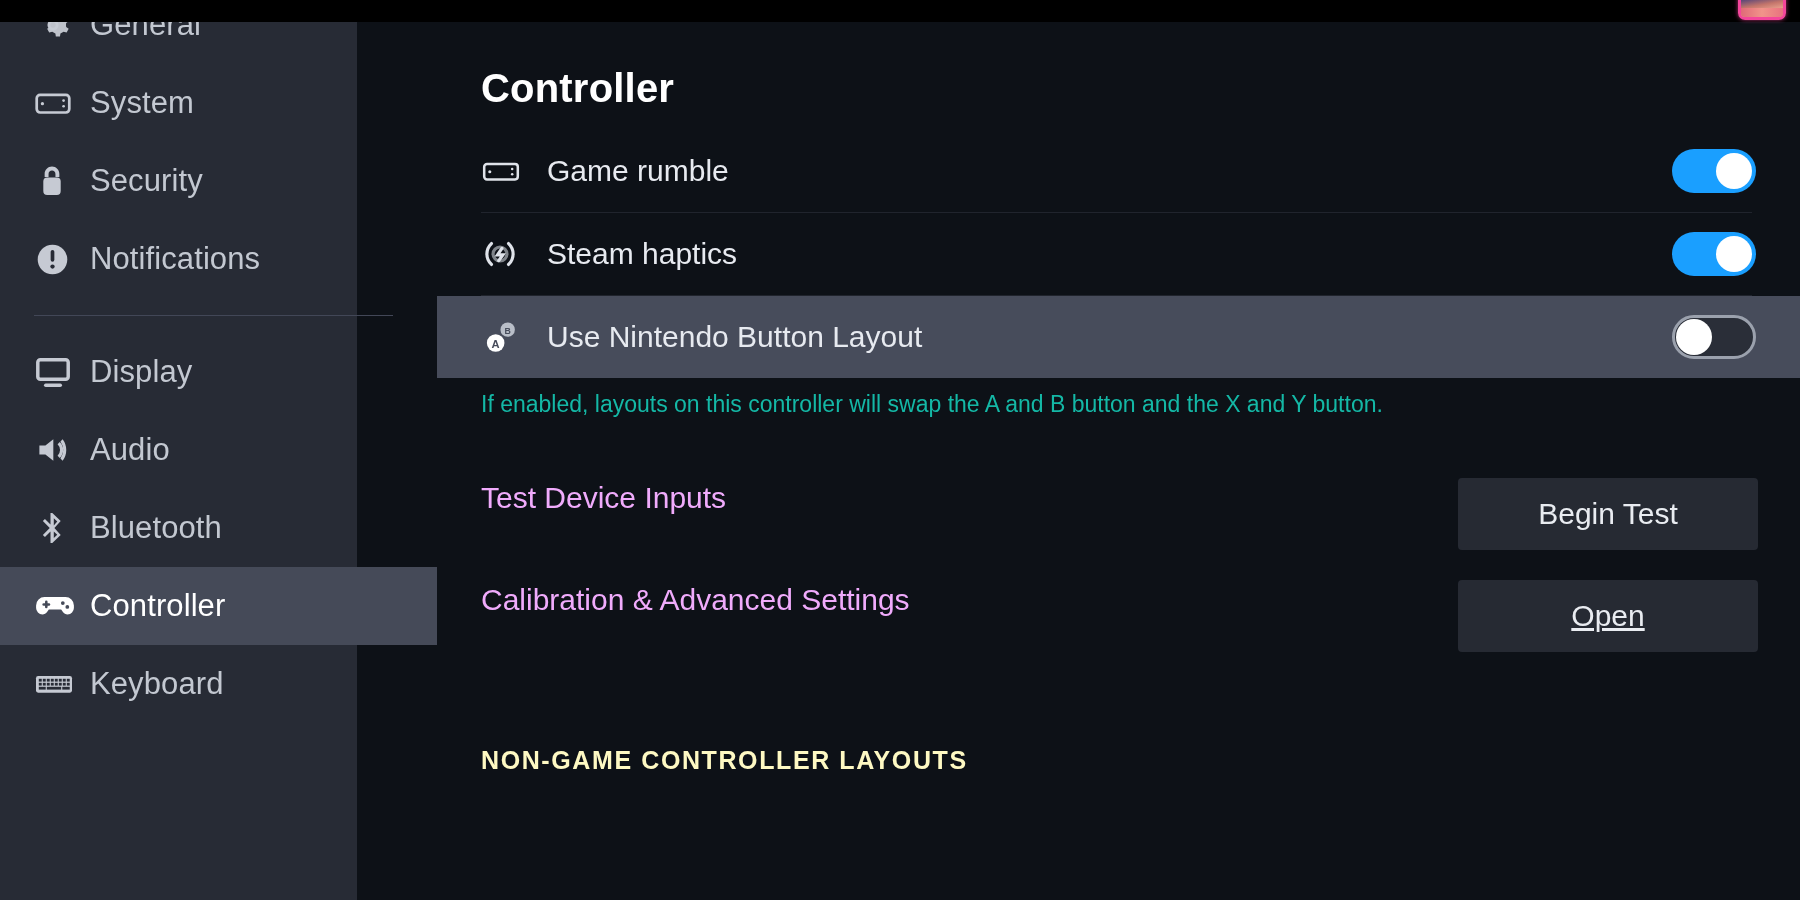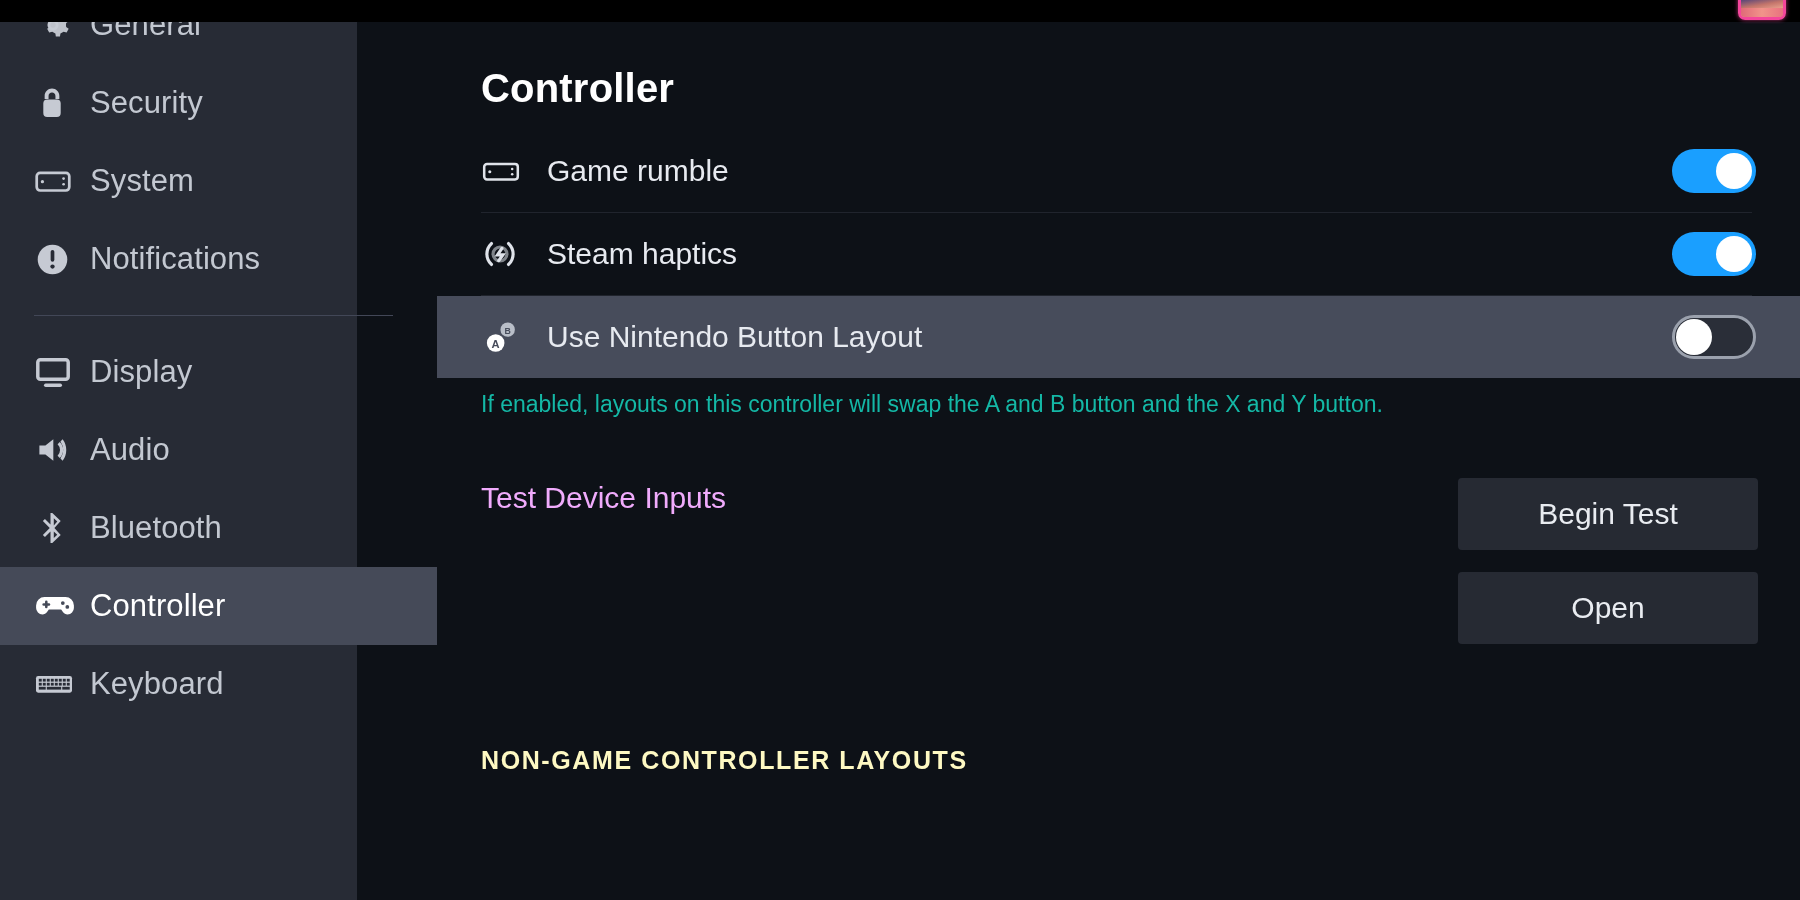--- a/index.html
+++ b/index.html
@@ -80,38 +80,38 @@
           <svg width="38" height="38" viewBox="0 0 24 24" fill="currentColor">
             <path d="M12 8.5a3.5 3.5 0 1 0 0 7 3.5 3.5 0 0 0 0-7zm0 5.2a1.7 1.7 0 1 1 0-3.4 1.7 1.7 0 0 1 0 3.4z"></path>
             <path d="M20.3 13.2l-.1-1.2.1-1.2 1.6-1.2-1.3-2.3-1.9.5-2-1.2-.3-1.9h-2.6l-.3 1.9-2 1.2-1.9-.5-1.3 2.3 1.6 1.2-.1 1.2.1 1.2-1.6 1.2 1.3 2.3 1.9-.5 2 1.2.3 1.9h2.6l.3-1.9 2-1.2 1.9.5 1.3-2.3-1.6-1.2z" opacity=".95"></path>
           </svg>
         </span>
         <span class="side-label">General</span>
       </div>
 
       <div class="side-item">
         <span class="side-ico">
-          <svg width="36" height="36" viewBox="0 0 24 24" fill="currentColor">
-            <path d="M12 2.4c-2.7 0-4.9 2.2-4.9 4.9v2.1h2.6V7.3c0-1.3 1-2.3 2.3-2.3s2.3 1 2.3 2.3v2.1h2.6V7.3c0-2.7-2.2-4.9-4.9-4.9z"></path>
-            <rect x="6.2" y="9.7" width="11.6" height="11.6" rx="2.6"></rect>
-          </svg>
-        </span>
-        <span class="side-label">Security</span>
-      </div>
-
-      <div class="side-item">
-        <span class="side-ico">
           <svg width="38" height="38" viewBox="0 0 28 20" fill="none" stroke="currentColor" stroke-width="2">
             <rect x="2" y="4" width="24" height="13" rx="2.5"></rect>
             <circle cx="6.2" cy="10.5" r="1.2" fill="currentColor" stroke="none"></circle>
             <circle cx="21.8" cy="8.2" r="1" fill="currentColor" stroke="none"></circle>
             <circle cx="21.8" cy="12.4" r="1" fill="currentColor" stroke="none"></circle>
           </svg>
         </span>
         <span class="side-label">System</span>
+      </div>
+
+      <div class="side-item">
+        <span class="side-ico">
+          <svg width="36" height="36" viewBox="0 0 24 24" fill="currentColor">
+            <path d="M12 2.4c-2.7 0-4.9 2.2-4.9 4.9v2.1h2.6V7.3c0-1.3 1-2.3 2.3-2.3s2.3 1 2.3 2.3v2.1h2.6V7.3c0-2.7-2.2-4.9-4.9-4.9z"></path>
+            <rect x="6.2" y="9.7" width="11.6" height="11.6" rx="2.6"></rect>
+          </svg>
+        </span>
+        <span class="side-label">Security</span>
       </div>
 
 
       <div class="side-item">
         <span class="side-ico">
           <svg width="37" height="37" viewBox="0 0 24 24" fill="currentColor">
             <circle cx="12" cy="12" r="9.6"></circle>
             <rect x="10.8" y="5.8" width="2.4" height="7.6" rx="1.2" fill="#272b35"></rect>
             <circle cx="12" cy="16.6" r="1.4" fill="#272b35"></circle>
           </svg>
@@ -256,20 +256,21 @@
     </div>
 
     <p class="desc" style="left:44px; top:369px;">If enabled, layouts on this controller will swap the A and B button and the X and Y button.</p>
 
     <div class="action-row" style="top:430px; height:92px;">
       <span class="action-label">Test Device Inputs</span>
       <button class="action-btn" style="top:16px; width:300px; height:72px;">Begin Test</button>
     </div>
 
     <div class="action-row" style="top:532px; height:92px;">
-      <button class="action-btn" style="top:8px; width:300px; height:72px;">Open</button>
+      <span class="action-label">Calibration &amp; Advanced Settings</span>
+      <button class="action-btn" style="top:16px; width:300px; height:72px;text-decoration:underline;">Open</button>
     </div>
 
     <div class="section-head">NON-GAME CONTROLLER LAYOUTS</div>
 
   </main>
 
 </div>
 
 </body></html>

